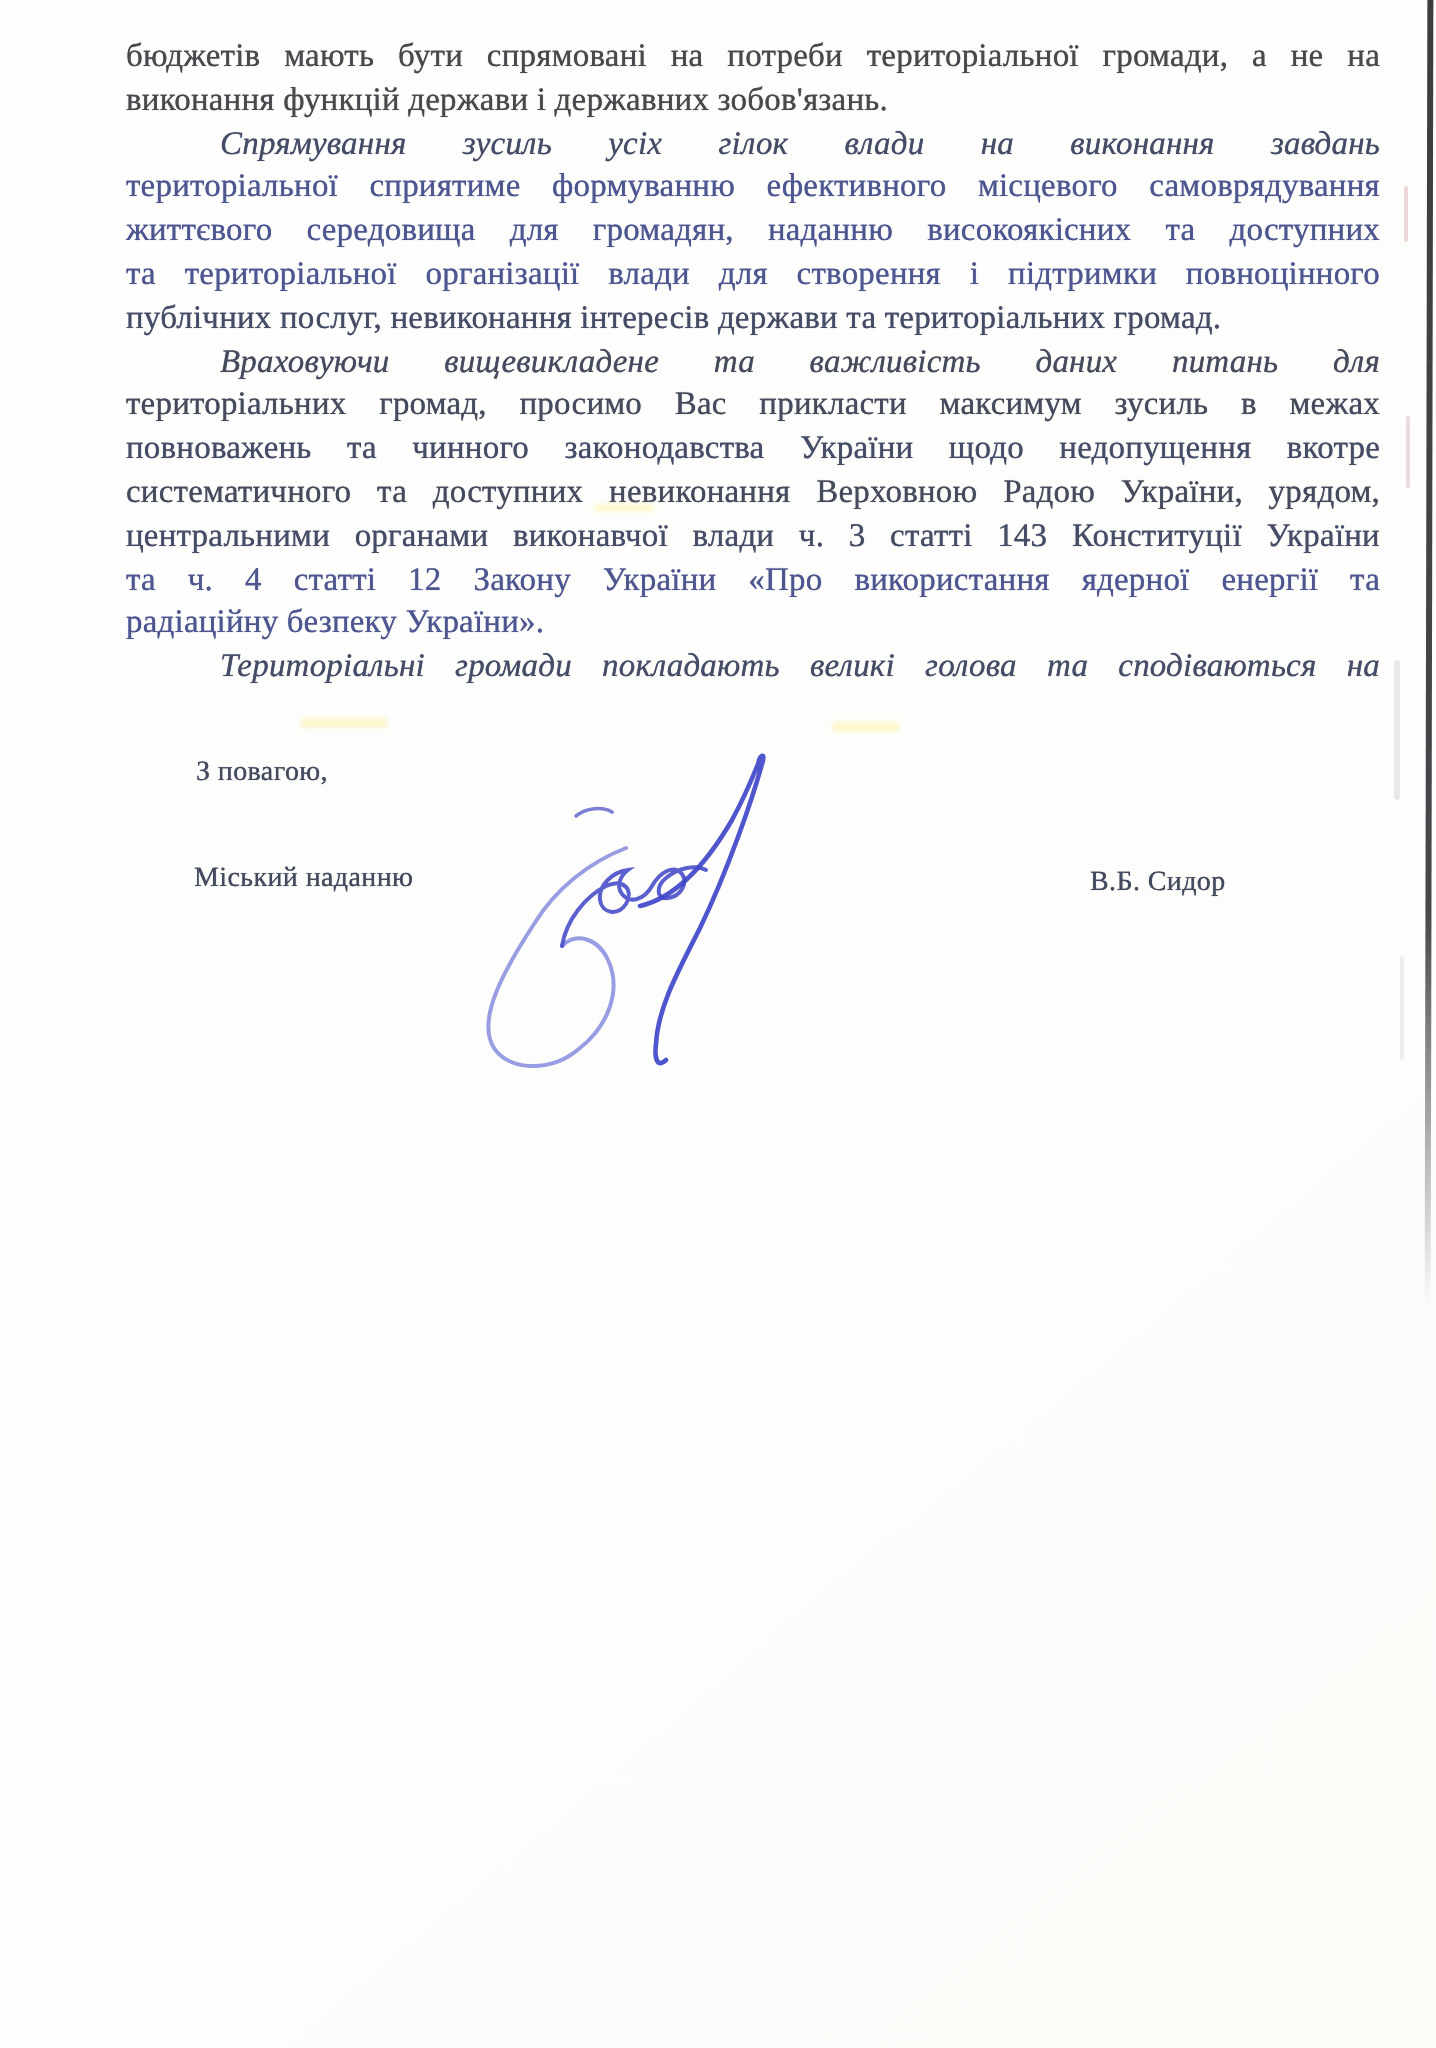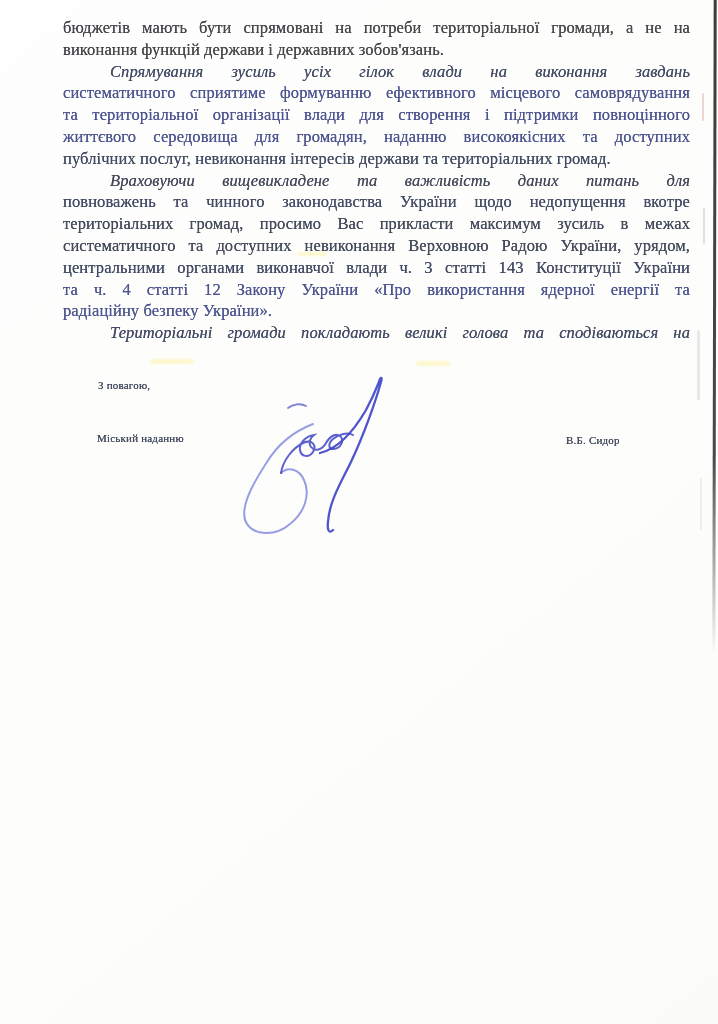--- a/index.html
+++ b/index.html
@@ -23,26 +23,26 @@
     text-align-last:justify;
     text-shadow:0 0 0.4px currentColor;
   }
   .line.endp { text-align-last:left; }
   .line.ind  { padding-left:47px;font-style:italic; }
   .line.tint-warm { color:#4a474d;font-family:Liberation Serif, serif; }
   .line.tint-blue { color:#4e5690; }
   .line.tint-slate{ color:#444c66; }
 
   .salutation, .signer-title, .signer-name {
-    position:absolute; font-size:11px; color:#434a5e;
+    position:absolute; font-size:14px; color:#434a5e;
     text-shadow:0 0 0.4px currentColor; letter-spacing:0.2px;
   }
   .salutation  { left:98px;  top:379px; }
   .signer-title{ left:97px;  top:432px; }
-  .signer-name { left:566px; top:434px; }
+  .signer-name { left:545px; top:434px; }
 
   .signature-svg { position:absolute; left:225px; top:372px; }
 
   .edge-line {
     position:absolute; left:713px; top:-2px; width:2.5px; height:655px;
     background:linear-gradient(to bottom,#3c3c3e 0%,#48484c 70%,rgba(90,90,95,0) 100%);
     transform:rotate(0.12deg);
   }
   .speck { position:absolute; border-radius:2px; }
   .speck.s1 { left:702px; top:93px;  width:2px; height:28px; background:rgba(205,140,150,.35); }
@@ -57,27 +57,27 @@
 </style>
 </head>
 <body>
 
 <div class="paper">
 
   <div class="body-text">
     <div class="line tint-warm">бюджетів мають бути спрямовані на потреби територіальної громади, а не на</div>
     <div class="line tint-warm endp">виконання функцій держави і  державних зобов'язань.</div>
     <div class="line ind tint-slate">Спрямування зусиль  усіх гілок влади на виконання завдань</div>
-    <div class="line tint-blue">систематичного сприятиме формуванню ефективного місцевого самоврядування</div>
+    <div class="line tint-blue">територіальної сприятиме формуванню ефективного місцевого самоврядування</div>
+    <div class="line tint-blue">життєвого середовища для громадян, наданню високоякісних та доступних</div>
     <div class="line tint-blue">та територіальної організації влади для створення і підтримки повноцінного</div>
-    <div class="line tint-blue">життєвого середовища для громадян, наданню високоякісних та доступних</div>
     <div class="line endp tint-slate">публічних послуг, невиконання інтересів держави та територіальних громад.</div>
     <div class="line ind">Враховуючи вищевикладене та важливість даних питань для</div>
+    <div class="line">територіальних громад, просимо Вас прикласти максимум зусиль в межах</div>
     <div class="line tint-slate">повноважень та чинного законодавства України щодо недопущення вкотре</div>
-    <div class="line">територіальних громад, просимо Вас прикласти максимум зусиль в межах</div>
     <div class="line">систематичного та доступних невиконання  Верховною Радою України, урядом,</div>
     <div class="line tint-slate">центральними органами виконавчої влади ч. 3 статті 143 Конституції України</div>
     <div class="line tint-blue">та ч. 4 статті 12 Закону України «Про використання ядерної енергії та</div>
     <div class="line endp tint-blue">радіаційну безпеку України».</div>
     <div class="line ind tint-slate">Територіальні громади покладають великі голова та сподіваються на</div>
   </div>
 
   <div class="salutation">З повагою,</div>
   <div class="signer-title">Міський наданню</div>
   <div class="signer-name">В.Б. Сидор</div>

